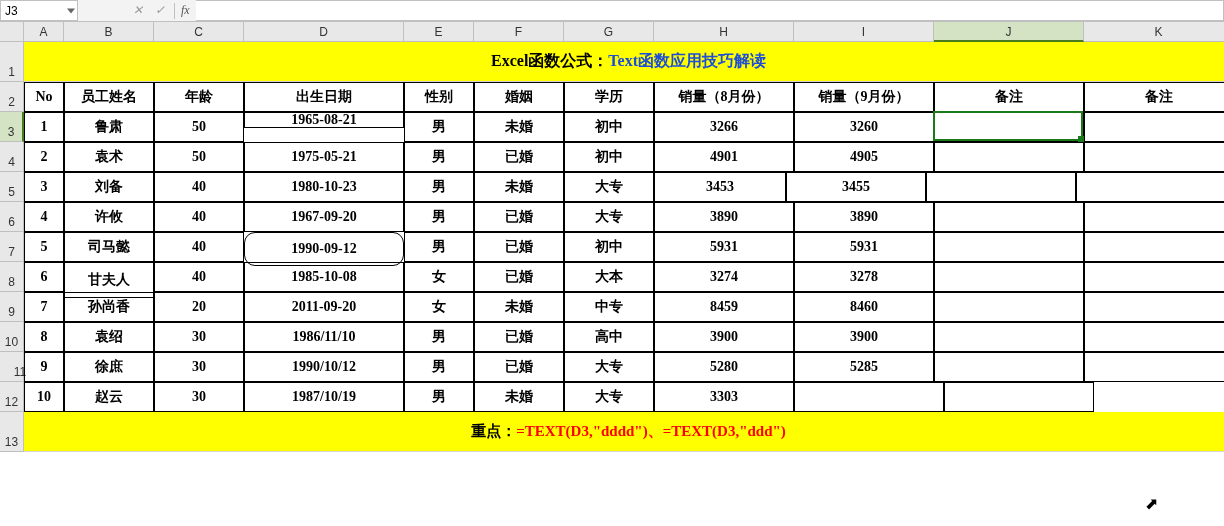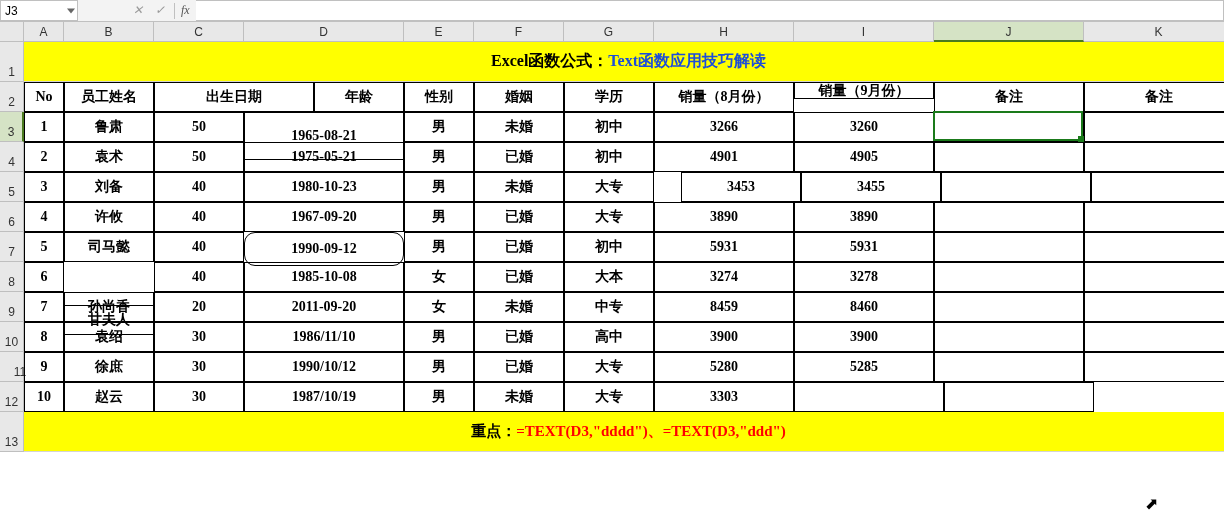--- a/index.html
+++ b/index.html
@@ -212,35 +212,35 @@
   <div class="grid" id="grid">
       <div class="row title-row" style="height: 40px;">
         <div class="cell merged" style="width: 1210px; height: 40px;">
           <span class="t-black">Excel函数公式：</span>
           <span class="t-red">Text函数应用技巧解读</span>
         </div>
       </div>
       <div class="row hdr" style="height: 30px;">
         <div class="cell" style="width: 40px; height: 30px;">No</div>
         <div class="cell" style="width: 90px; height: 30px;">员工姓名</div>
+        <div class="cell" style="width: 90px; height: 30px;">年龄</div>
         <div class="cell" style="width: 160px; height: 30px;">出生日期</div>
-        <div class="cell" style="width: 90px; height: 30px;">年龄</div>
         <div class="cell" style="width: 70px; height: 30px;">性别</div>
         <div class="cell" style="width: 90px; height: 30px;">婚姻</div>
         <div class="cell" style="width: 90px; height: 30px;">学历</div>
         <div class="cell" style="width: 140px; height: 30px; text-align: center;">销量（8月份）</div>
-        <div class="cell" style="width: 140px; height: 17px; font-family: Liberation Serif, serif;">销量（9月份）</div>
+        <div class="cell" style="width: 140px; height: 30px; font-family: Liberation Serif, serif;">销量（9月份）</div>
         <div class="cell" style="width: 150px; height: 30px;">备注</div>
         <div class="cell" style="width: 150px; height: 30px;">备注</div>
       </div>
       <div class="row data" style="height: 30px;">
         <div class="cell" style="width: 40px; height: 30px;">1</div>
         <div class="cell" style="width: 90px; height: 30px;">鲁肃</div>
         <div class="cell" style="width: 90px; height: 30px;">50</div>
-        <div class="cell" style="width: 160px; height: 48px; text-align: center;">1965-08-21</div>
+        <div class="cell" style="width: 160px; height: 16px; text-align: center;">1965-08-21</div>
         <div class="cell" style="width: 70px; height: 30px;">男</div>
         <div class="cell" style="width: 90px; height: 30px;">未婚</div>
         <div class="cell" style="width: 90px; height: 30px;">初中</div>
         <div class="cell" style="width: 140px; height: 30px;">3266</div>
         <div class="cell" style="width: 140px; height: 30px;">3260</div>
         <div class="cell" style="width: 150px; height: 30px;"></div>
         <div class="cell" style="width: 150px; height: 30px;"></div>
       </div>
       <div class="row data" style="height: 30px;">
         <div class="cell" style="width: 40px; height: 30px;">2</div>
@@ -256,21 +256,21 @@
         <div class="cell" style="width: 150px; height: 30px;"></div>
       </div>
       <div class="row data" style="height: 30px;">
         <div class="cell" style="width: 40px; height: 30px;">3</div>
         <div class="cell" style="width: 90px; height: 30px;">刘备</div>
         <div class="cell" style="width: 90px; height: 30px;">40</div>
         <div class="cell" style="width: 160px; height: 30px;">1980-10-23</div>
         <div class="cell" style="width: 70px; height: 30px;">男</div>
         <div class="cell" style="width: 90px; height: 30px;">未婚</div>
         <div class="cell" style="width: 90px; height: 30px;">大专</div>
-        <div class="cell" style="width: 120px; height: 30px; margin-left: 27px;">3453</div>
+        <div class="cell" style="width: 132px; height: 30px;">3453</div>
         <div class="cell" style="width: 140px; height: 30px;">3455</div>
         <div class="cell" style="width: 150px; height: 30px;"></div>
         <div class="cell" style="width: 150px; height: 30px;"></div>
       </div>
       <div class="row data" style="height: 30px;">
         <div class="cell" style="width: 40px; height: 30px;">4</div>
         <div class="cell" style="width: 90px; height: 30px;">许攸</div>
         <div class="cell" style="width: 90px; height: 30px;">40</div>
         <div class="cell" style="width: 160px; height: 30px;">1967-09-20</div>
         <div class="cell" style="width: 70px; height: 30px;">男</div>
@@ -289,21 +289,21 @@
         <div class="cell" style="width: 70px; height: 30px;">男</div>
         <div class="cell" style="width: 90px; height: 30px;">已婚</div>
         <div class="cell" style="width: 90px; height: 30px;">初中</div>
         <div class="cell" style="width: 140px; height: 30px;">5931</div>
         <div class="cell" style="width: 140px; height: 30px;">5931</div>
         <div class="cell" style="width: 150px; height: 30px;"></div>
         <div class="cell" style="width: 150px; height: 30px;"></div>
       </div>
       <div class="row data" style="height: 30px;">
         <div class="cell" style="width: 40px; height: 30px;">6</div>
-        <div class="cell" style="width: 90px; height: 30px; margin-top: 43px;">甘夫人</div>
+        <div class="cell" style="width: 90px; height: 36px;">甘夫人</div>
         <div class="cell" style="width: 90px; height: 30px;">40</div>
         <div class="cell" style="width: 160px; height: 30px;">1985-10-08</div>
         <div class="cell" style="width: 70px; height: 30px;">女</div>
         <div class="cell" style="width: 90px; height: 30px;">已婚</div>
         <div class="cell" style="width: 90px; height: 30px;">大本</div>
         <div class="cell" style="width: 140px; height: 30px;">3274</div>
         <div class="cell" style="width: 140px; height: 30px;">3278</div>
         <div class="cell" style="width: 150px; height: 30px;"></div>
         <div class="cell" style="width: 150px; height: 30px;"></div>
       </div>

